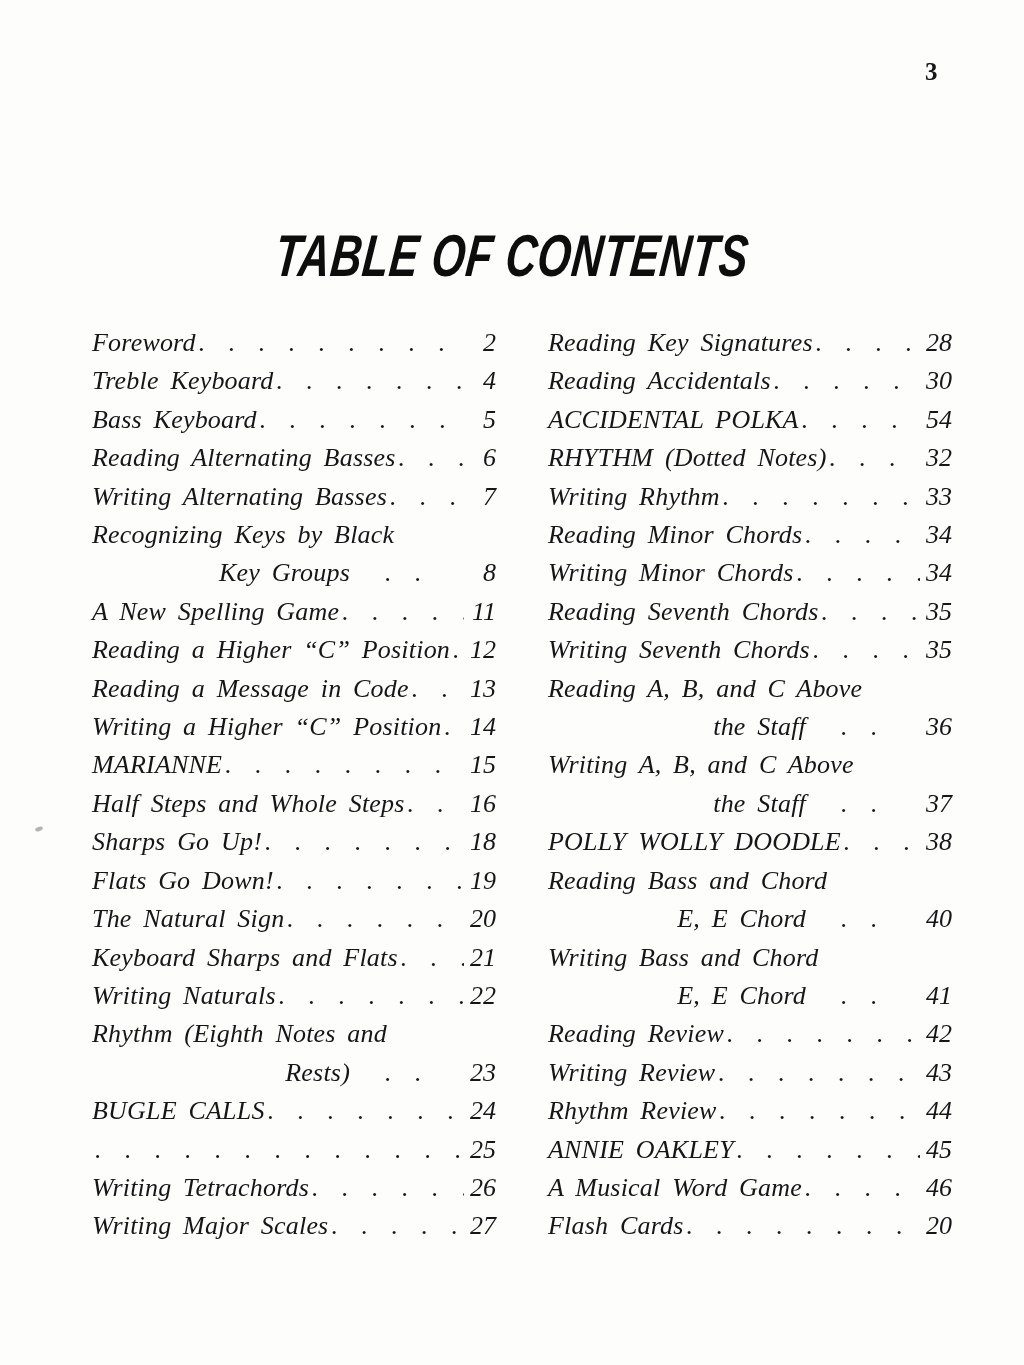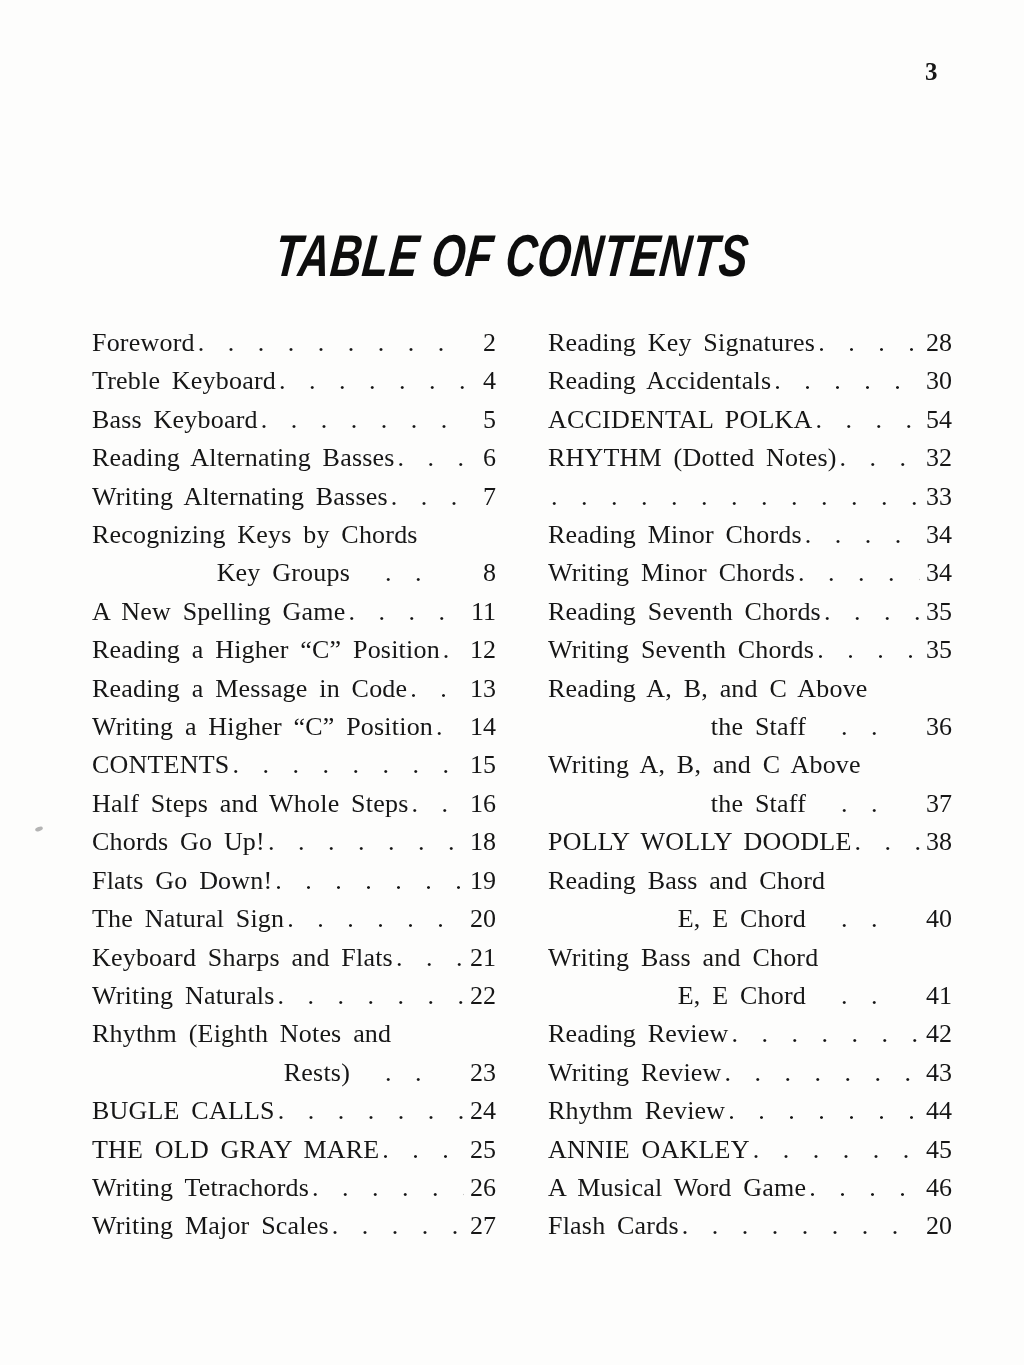--- a/index.html
+++ b/index.html
@@ -37,20 +37,21 @@
     transform-origin: 50% 50%;
     color: #0d0d0d;
   }
   .toc {
     position: absolute;
     top: 324px;
     left: 92px;
     width: 860px;
     display: flex;
     justify-content: space-between;
+    font-style: italic;
   }
   .toc-col { width: 404px; }
   .toc-line {
     display: flex;
     align-items: baseline;
     line-height: 38.4px;
     font-size: 26px;
     word-spacing: 5px;
     white-space: nowrap;
   }
@@ -111,21 +112,21 @@
     <span class="toc-text">Reading Alternating Basses</span>
     <span class="leader">. . . . . . . . . . . . . . . . . . . . . . . .</span>
     <span class="pagenum">6</span>
   </div>
       <div class="toc-line main">
     <span class="toc-text">Writing Alternating Basses</span>
     <span class="leader">. . . . . . . . . . . . . . . . . . . . . . . .</span>
     <span class="pagenum">7</span>
   </div>
       <div class="toc-line head">
-    <span class="toc-text">Recognizing Keys by Chords</span>
+    <span class="toc-text">Recognizing Keys by Black</span>
 
   </div>
       <div class="toc-line tail">
     <span class="toc-text">Key Groups</span>
     <span class="leader">. . . . . . . . . . . . . . . . . . . . . . . .</span>
     <span class="pagenum">8</span>
   </div>
       <div class="toc-line main">
     <span class="toc-text">A New Spelling Game</span>
     <span class="leader">. . . . . . . . . . . . . . . . . . . . . . . .</span>
@@ -140,31 +141,31 @@
     <span class="toc-text">Reading a Message in Code</span>
     <span class="leader">. . . . . . . . . . . . . . . . . . . . . . . .</span>
     <span class="pagenum">13</span>
   </div>
       <div class="toc-line main">
     <span class="toc-text">Writing a Higher “C” Position</span>
     <span class="leader">. . . . . . . . . . . . . . . . . . . . . . . .</span>
     <span class="pagenum">14</span>
   </div>
       <div class="toc-line main">
-    <span class="toc-text">CONTENTS</span>
+    <span class="toc-text">MARIANNE</span>
     <span class="leader">. . . . . . . . . . . . . . . . . . . . . . . .</span>
     <span class="pagenum">15</span>
   </div>
       <div class="toc-line main">
     <span class="toc-text">Half Steps and Whole Steps</span>
     <span class="leader">. . . . . . . . . . . . . . . . . . . . . . . .</span>
     <span class="pagenum">16</span>
   </div>
       <div class="toc-line main">
-    <span class="toc-text">Chords Go Up!</span>
+    <span class="toc-text">Sharps Go Up!</span>
     <span class="leader">. . . . . . . . . . . . . . . . . . . . . . . .</span>
     <span class="pagenum">18</span>
   </div>
       <div class="toc-line main">
     <span class="toc-text">Flats Go Down!</span>
     <span class="leader">. . . . . . . . . . . . . . . . . . . . . . . .</span>
     <span class="pagenum">19</span>
   </div>
       <div class="toc-line main">
     <span class="toc-text">The Natural Sign</span>
@@ -189,21 +190,20 @@
     <span class="toc-text">Rests)</span>
     <span class="leader">. . . . . . . . . . . . . . . . . . . . . . . .</span>
     <span class="pagenum">23</span>
   </div>
       <div class="toc-line main">
     <span class="toc-text">BUGLE CALLS</span>
     <span class="leader">. . . . . . . . . . . . . . . . . . . . . . . .</span>
     <span class="pagenum">24</span>
   </div>
       <div class="toc-line main">
-    <span class="toc-text">THE OLD GRAY MARE</span>
     <span class="leader">. . . . . . . . . . . . . . . . . . . . . . . .</span>
     <span class="pagenum">25</span>
   </div>
       <div class="toc-line main">
     <span class="toc-text">Writing Tetrachords</span>
     <span class="leader">. . . . . . . . . . . . . . . . . . . . . . . .</span>
     <span class="pagenum">26</span>
   </div>
       <div class="toc-line main">
     <span class="toc-text">Writing Major Scales</span>
@@ -226,20 +226,21 @@
     <span class="toc-text">ACCIDENTAL POLKA</span>
     <span class="leader">. . . . . . . . . . . . . . . . . . . . . . . .</span>
     <span class="pagenum">54</span>
   </div>
       <div class="toc-line main">
     <span class="toc-text">RHYTHM (Dotted Notes)</span>
     <span class="leader">. . . . . . . . . . . . . . . . . . . . . . . .</span>
     <span class="pagenum">32</span>
   </div>
       <div class="toc-line main">
+    <span class="toc-text">Writing Rhythm</span>
     <span class="leader">. . . . . . . . . . . . . . . . . . . . . . . .</span>
     <span class="pagenum">33</span>
   </div>
       <div class="toc-line main">
     <span class="toc-text">Reading Minor Chords</span>
     <span class="leader">. . . . . . . . . . . . . . . . . . . . . . . .</span>
     <span class="pagenum">34</span>
   </div>
       <div class="toc-line main">
     <span class="toc-text">Writing Minor Chords</span>

